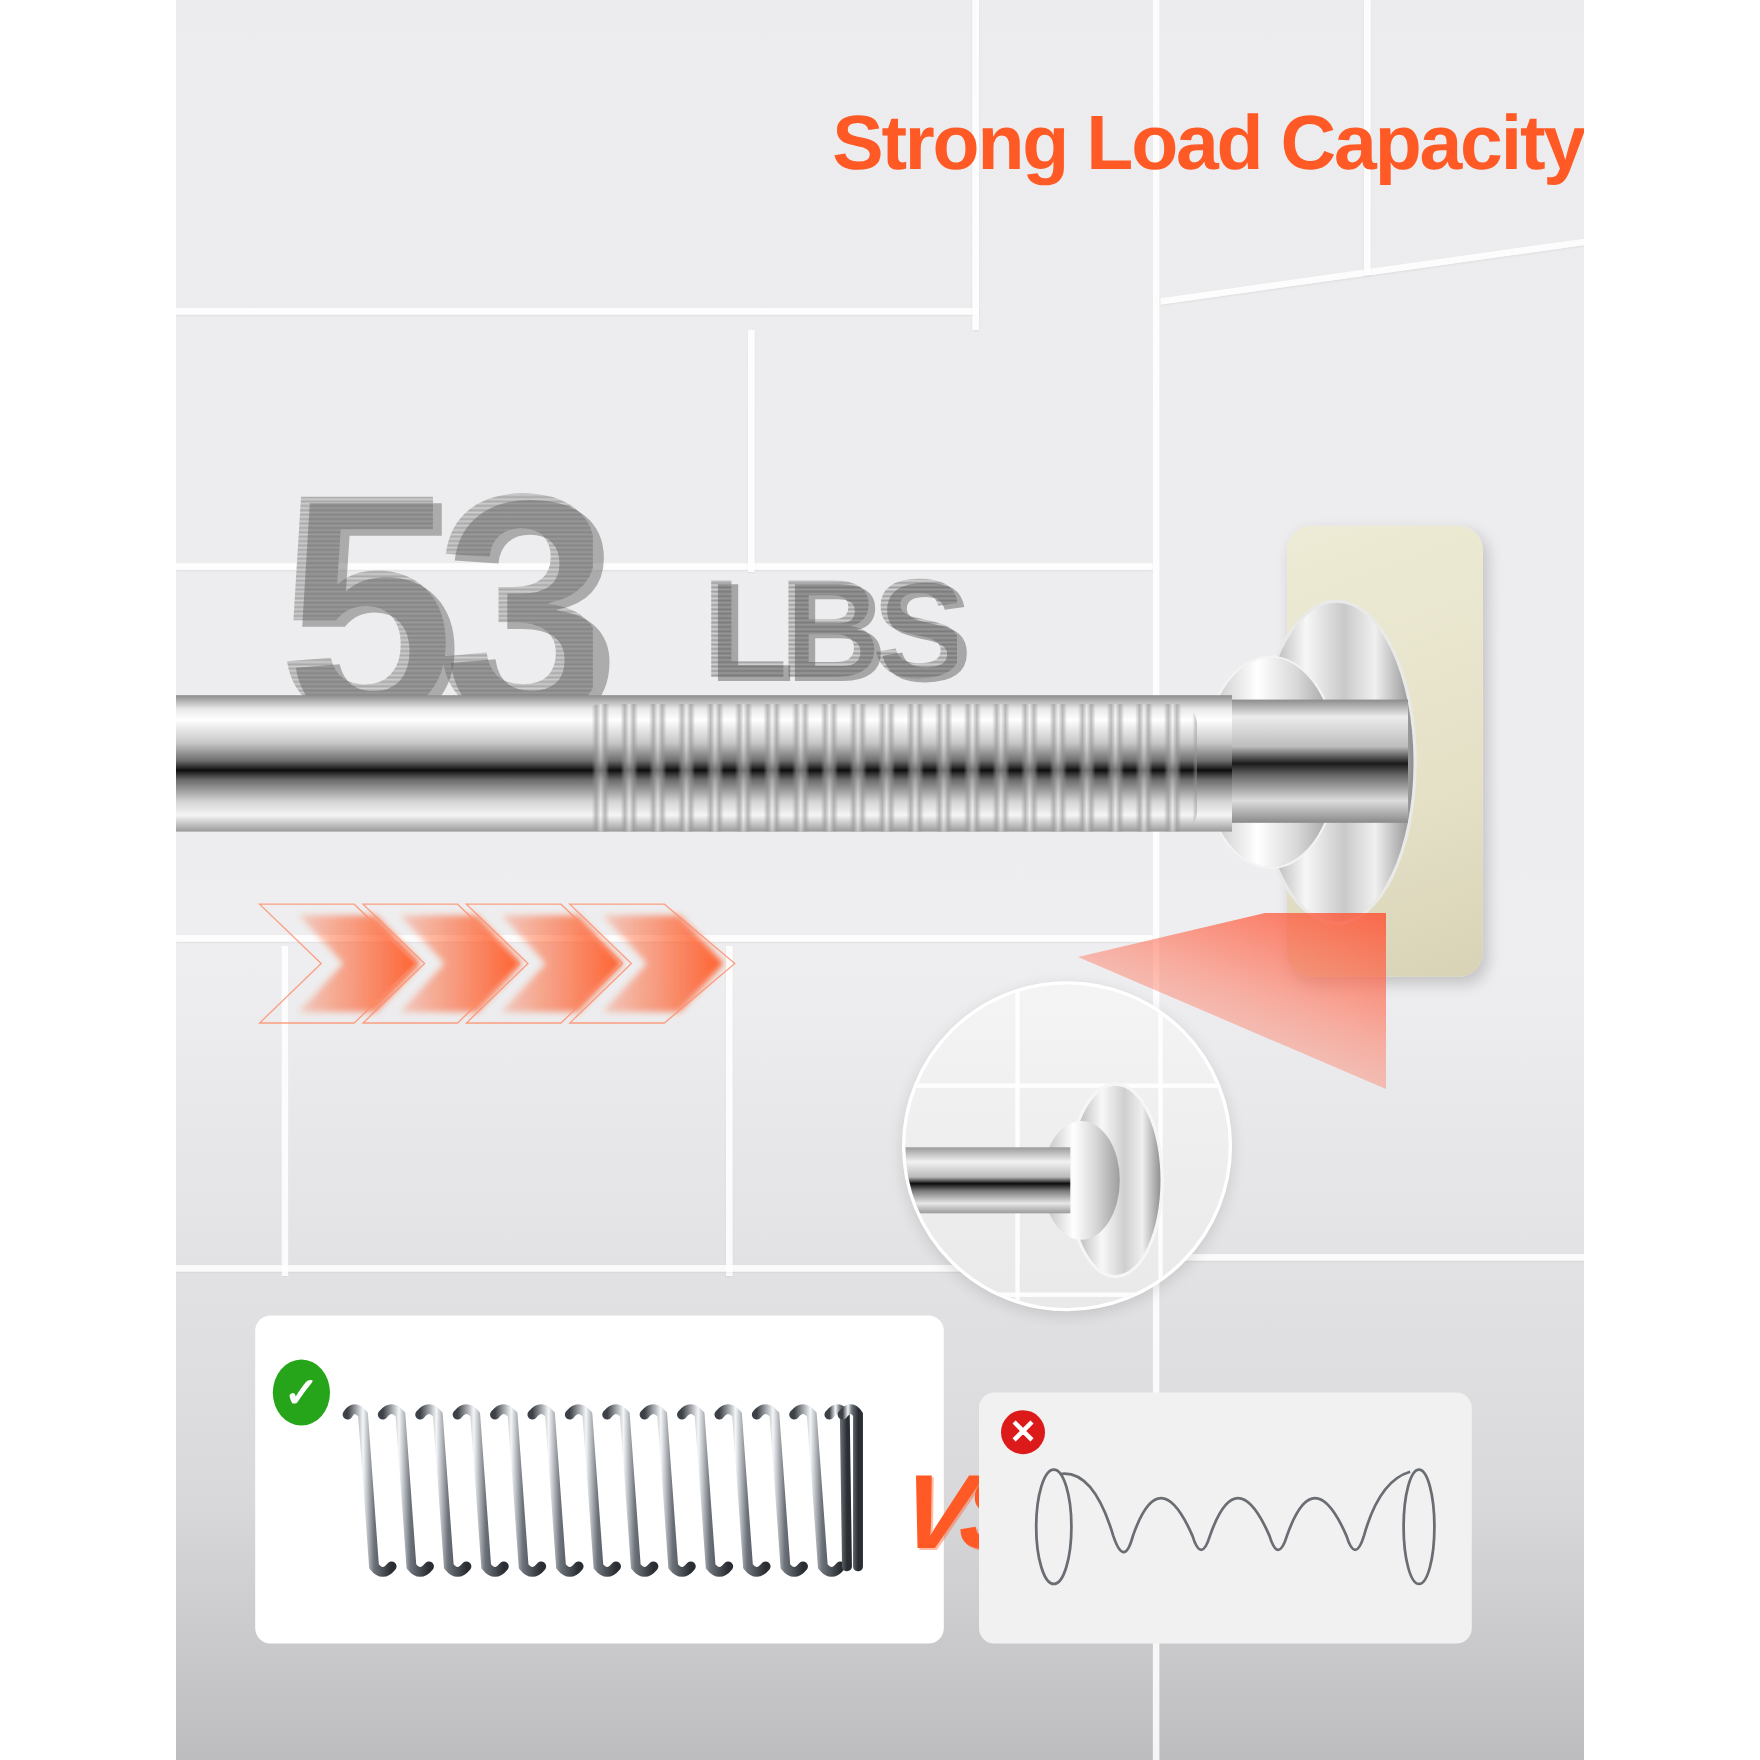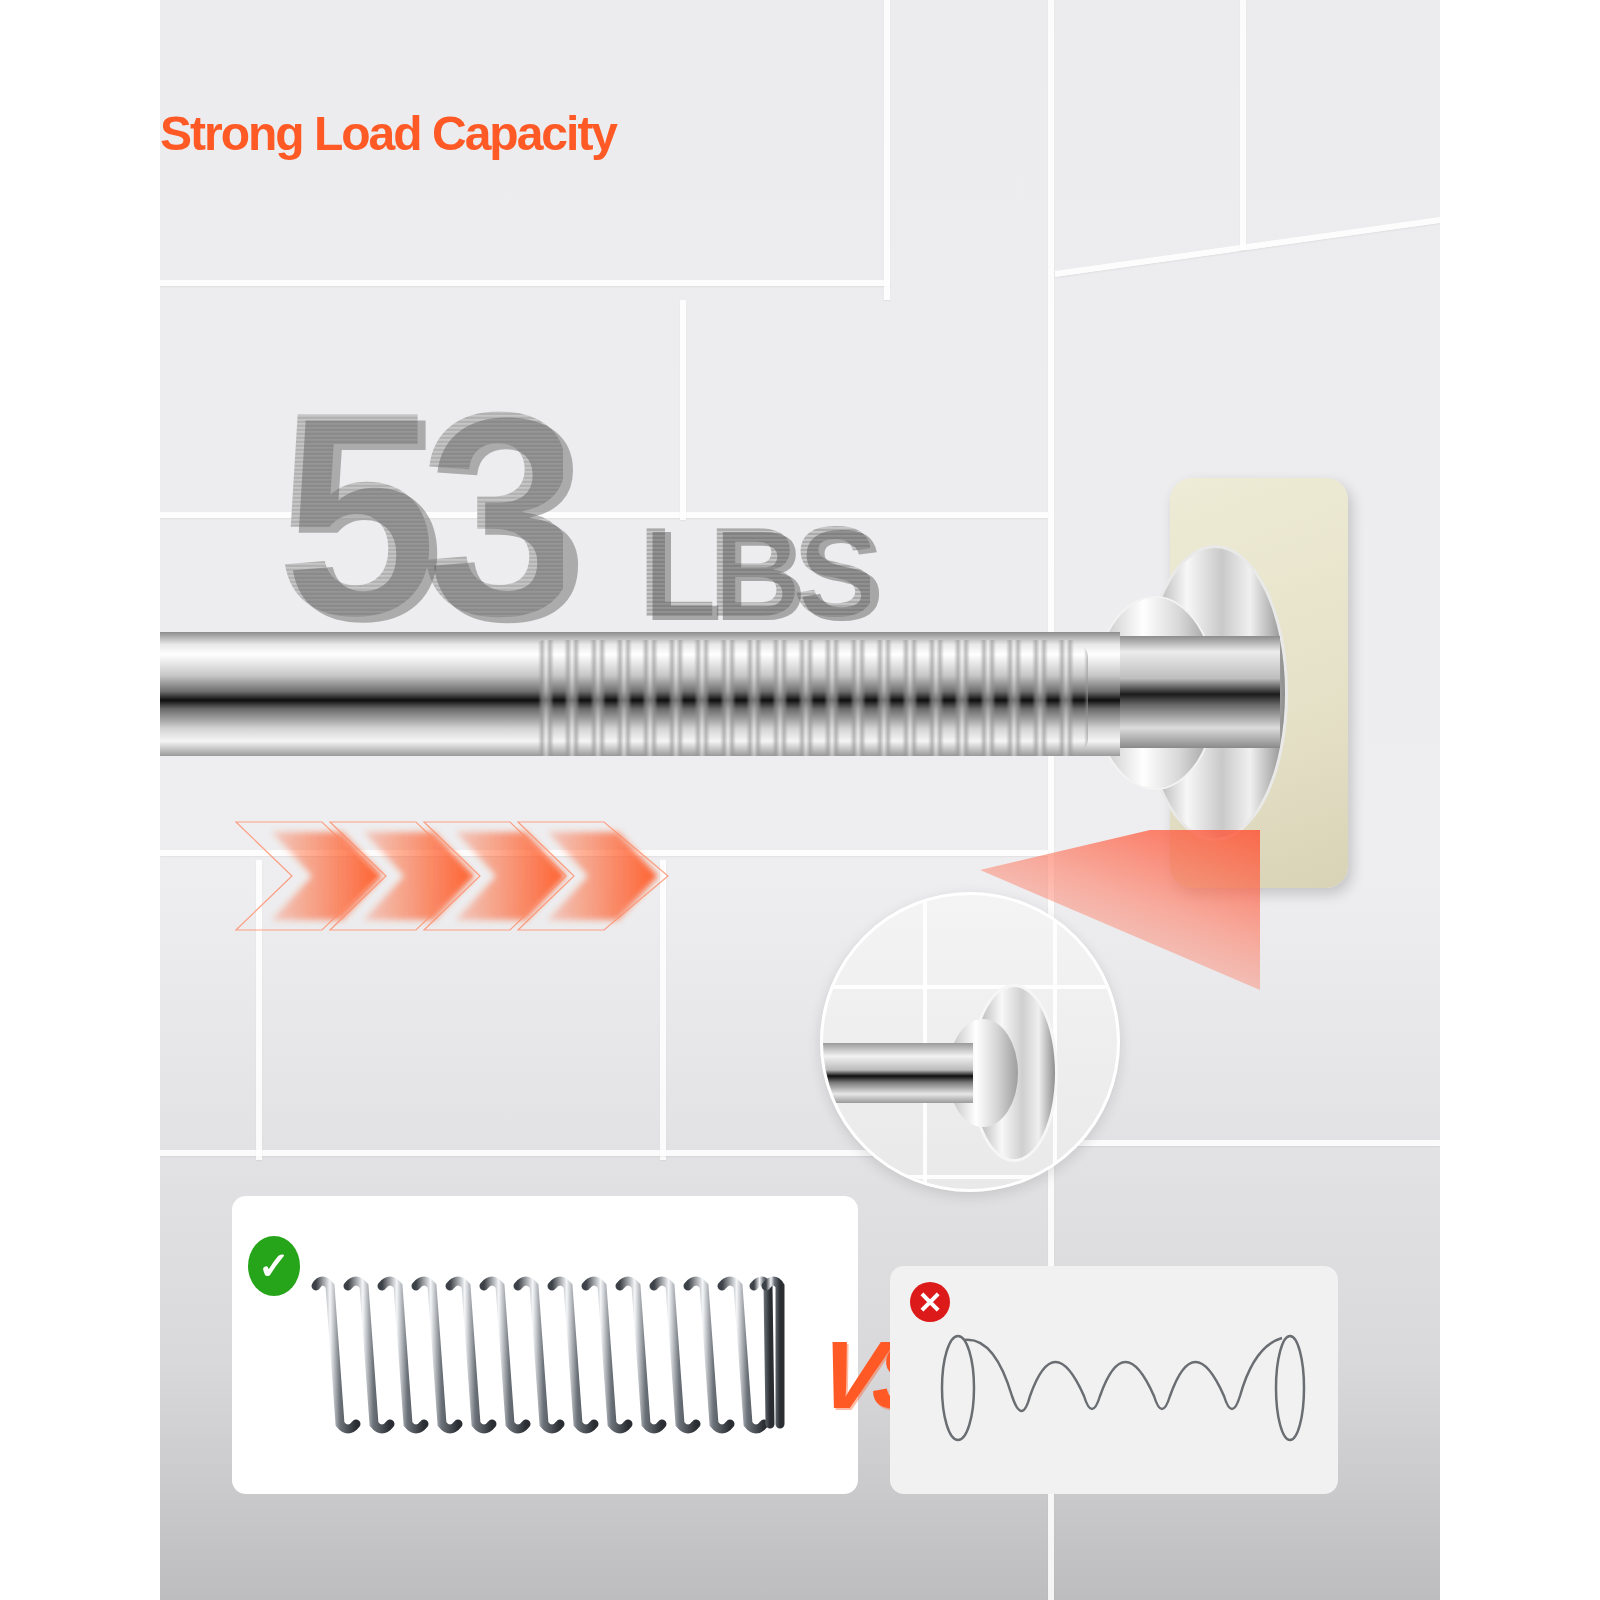--- a/index.html
+++ b/index.html
@@ -10,38 +10,37 @@
     position: absolute; left: 160px; top: 0; width: 1280px; height: 1600px;
     background: linear-gradient(180deg, #ececee 0%, #eeeef0 55%, #d9d9db 85%, #bdbdbf 100%);
     overflow: hidden;
   }
   
   .tile-line { position: absolute; background: rgba(255,255,255,0.85); box-shadow: 0 1px 2px rgba(0,0,0,0.06); }
   .tile-h { height: 6px; }
   .tile-v { width: 6px; }
 
   .title {
-    position: absolute; left: 0; width: 100%; top: 106px; text-align: left;
-    color: #ff5a26; font-weight: 700; font-size: 48px; letter-spacing: -2px;
+    position: absolute; left: 0; width: 100%; top: 90px; text-align: right;
+    color: #ff5a26; font-weight: 700; font-size: 70px; letter-spacing: -2px;
     font-family: "Liberation Sans", sans-serif;
   }
   .subtitle {
     position: absolute; left: 114px; top: 318px; font-size: 38px; color: #111;
     letter-spacing: -0.5px;
   }
   .subtitle .arrow { font-size: 24px; margin-left: 26px; vertical-align: 4px; }
 
   .big-num {
-    position: absolute; left: 92px; top: 368px; font-size: 290px; font-weight: 700;
+    position: absolute; left: 92px; top: 406px; font-size: 290px; font-weight: 700;
     letter-spacing: -18px; line-height: 1;
     color: #b9b9b9;
     background: repeating-linear-gradient(180deg, #c8c8c8 0px, #a9a9a9 2px, #d0d0d0 4px);
     -webkit-background-clip: text; background-clip: text; -webkit-text-fill-color: transparent;
     text-shadow: 8px 6px 0 rgba(90,90,90,0.45);
-    margin-left: 24px;
   }
   .big-unit {
     position: absolute; left: 478px; top: 508px; font-size: 128px; font-weight: 700;
     letter-spacing: -8px; line-height: 1;
     background: repeating-linear-gradient(180deg, #cfcfcf 0px, #9e9e9e 2px, #d4d4d4 4px);
     -webkit-background-clip: text; background-clip: text; -webkit-text-fill-color: transparent;
     text-shadow: 6px 4px 0 rgba(80,80,80,0.45);
   }
 
   .rod {

